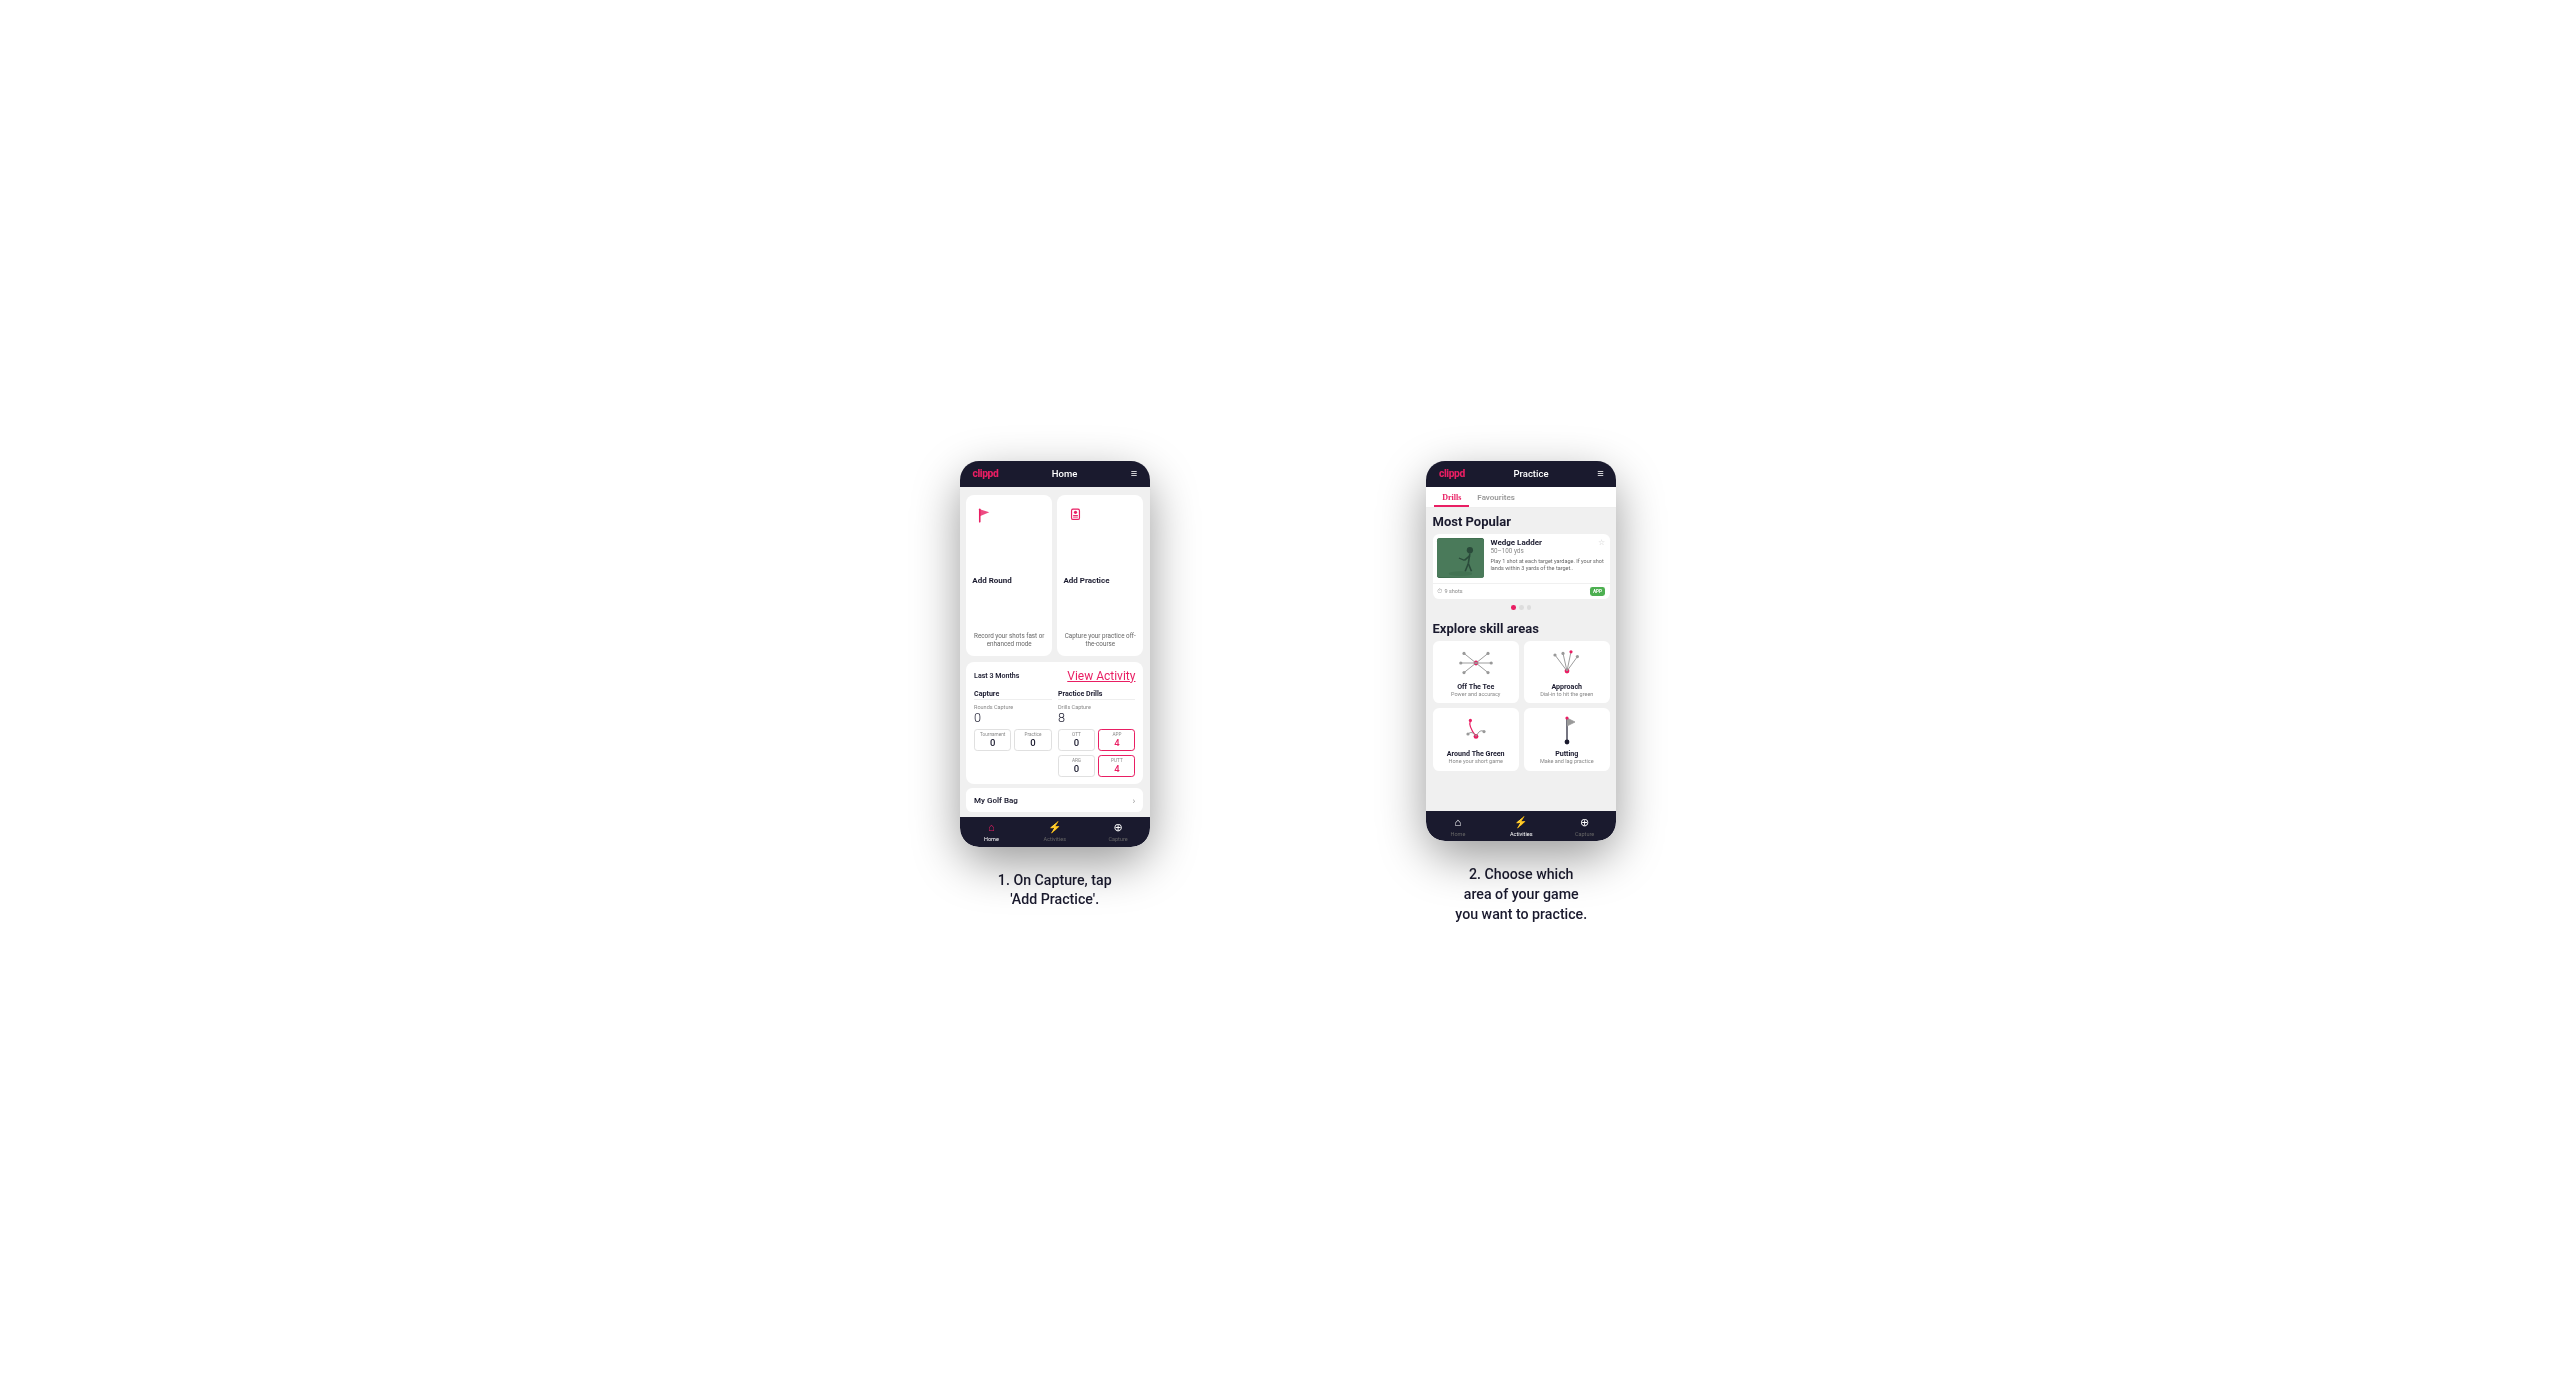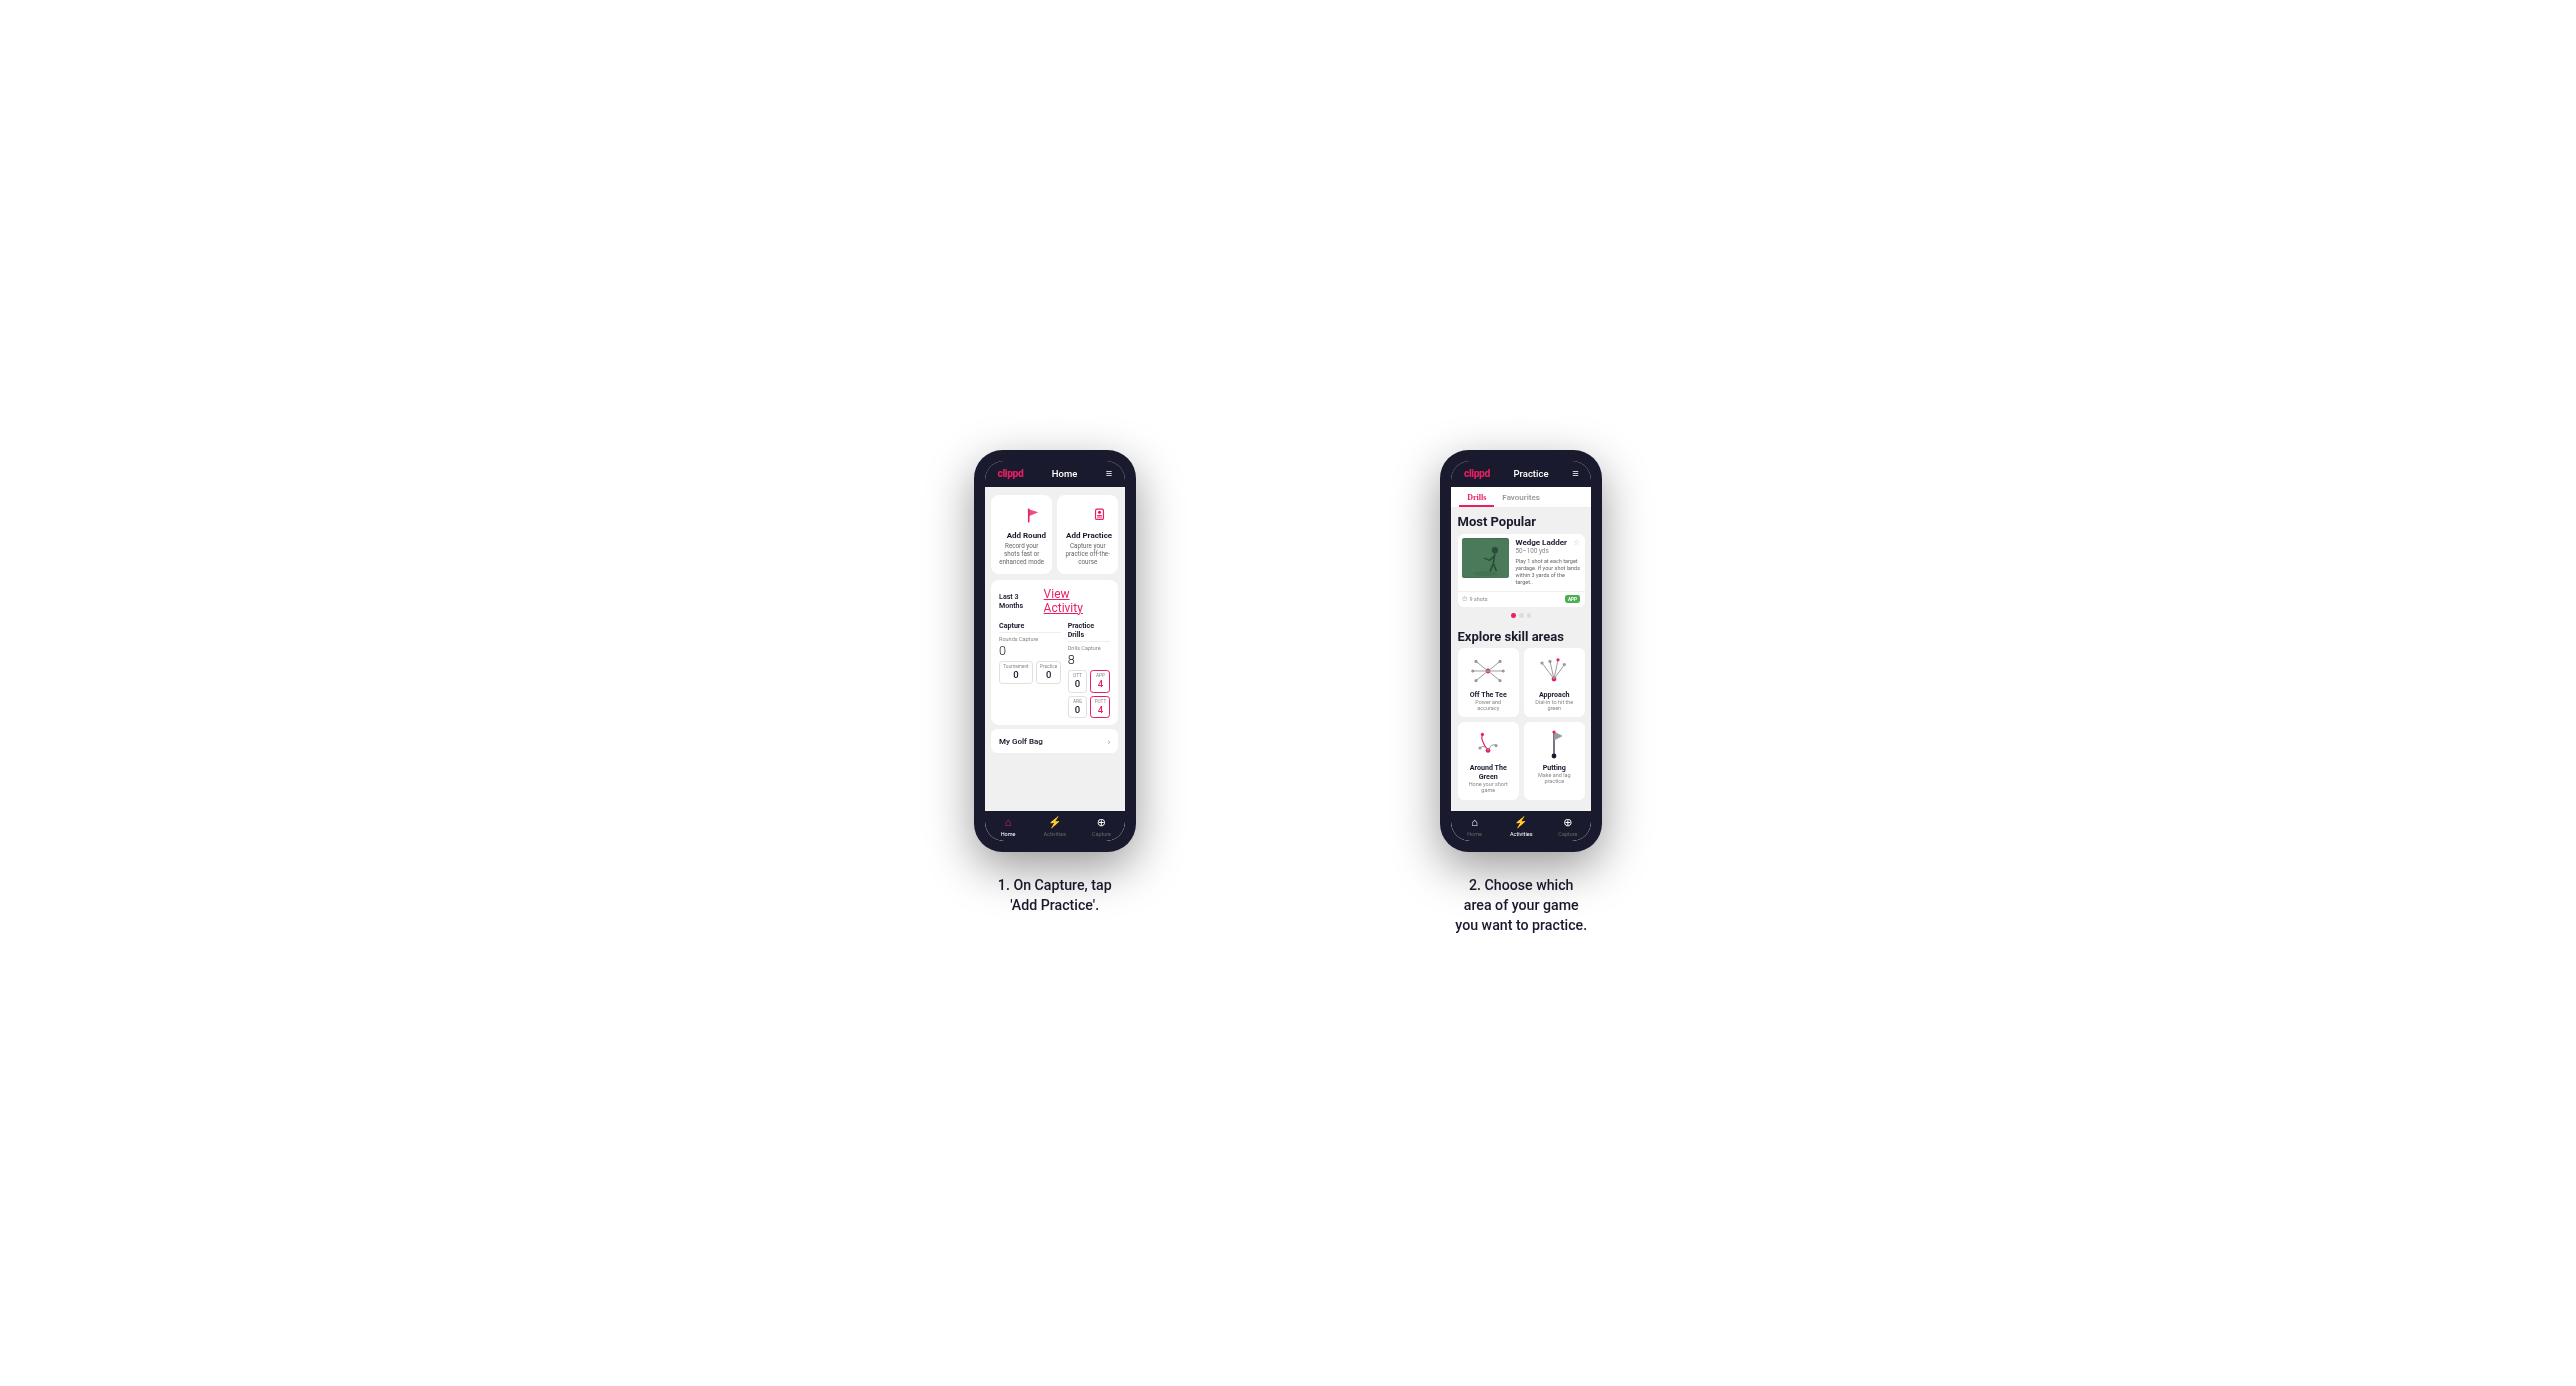--- a/index.html
+++ b/index.html
@@ -21,24 +21,23 @@
     }
     .phone-section {
       display: flex;
       flex-direction: column;
       align-items: center;
       gap: 24px;
       flex: 1;
     }
     
     .phone {
-      width: 162px;
+      width: 190px;
       background: #1a1a2e;
       border-radius: 28.5px;
-      padding: 11px;
       box-shadow: 0 16px 47px rgba(0,0,0,0.4);
       position: relative;
     }
     .phone-screen {
       background: #f5f5f5;
       border-radius: 19px;
       overflow: hidden;
       min-height: 380px;
       display: flex;
       flex-direction: column;
@@ -79,22 +78,23 @@
       padding: 8px 6.3px 6.3px;
       background: #f0f0f0;
     }
     .card {
       flex: 1;
       background: #ffffff;
       border-radius: 8px;
       padding: 8px 6.3px;
       display: flex;
       flex-direction: column;
-      align-items: flex-end;
+      align-items: flex-start;
       text-align: center;
+      gap: 45px;
     }
     .card-icon {
       width: 25px;
       height: 25px;
       display: flex;
       align-items: center;
       justify-content: center;
       margin-bottom: 3.2px;
     }
     .card-title {

